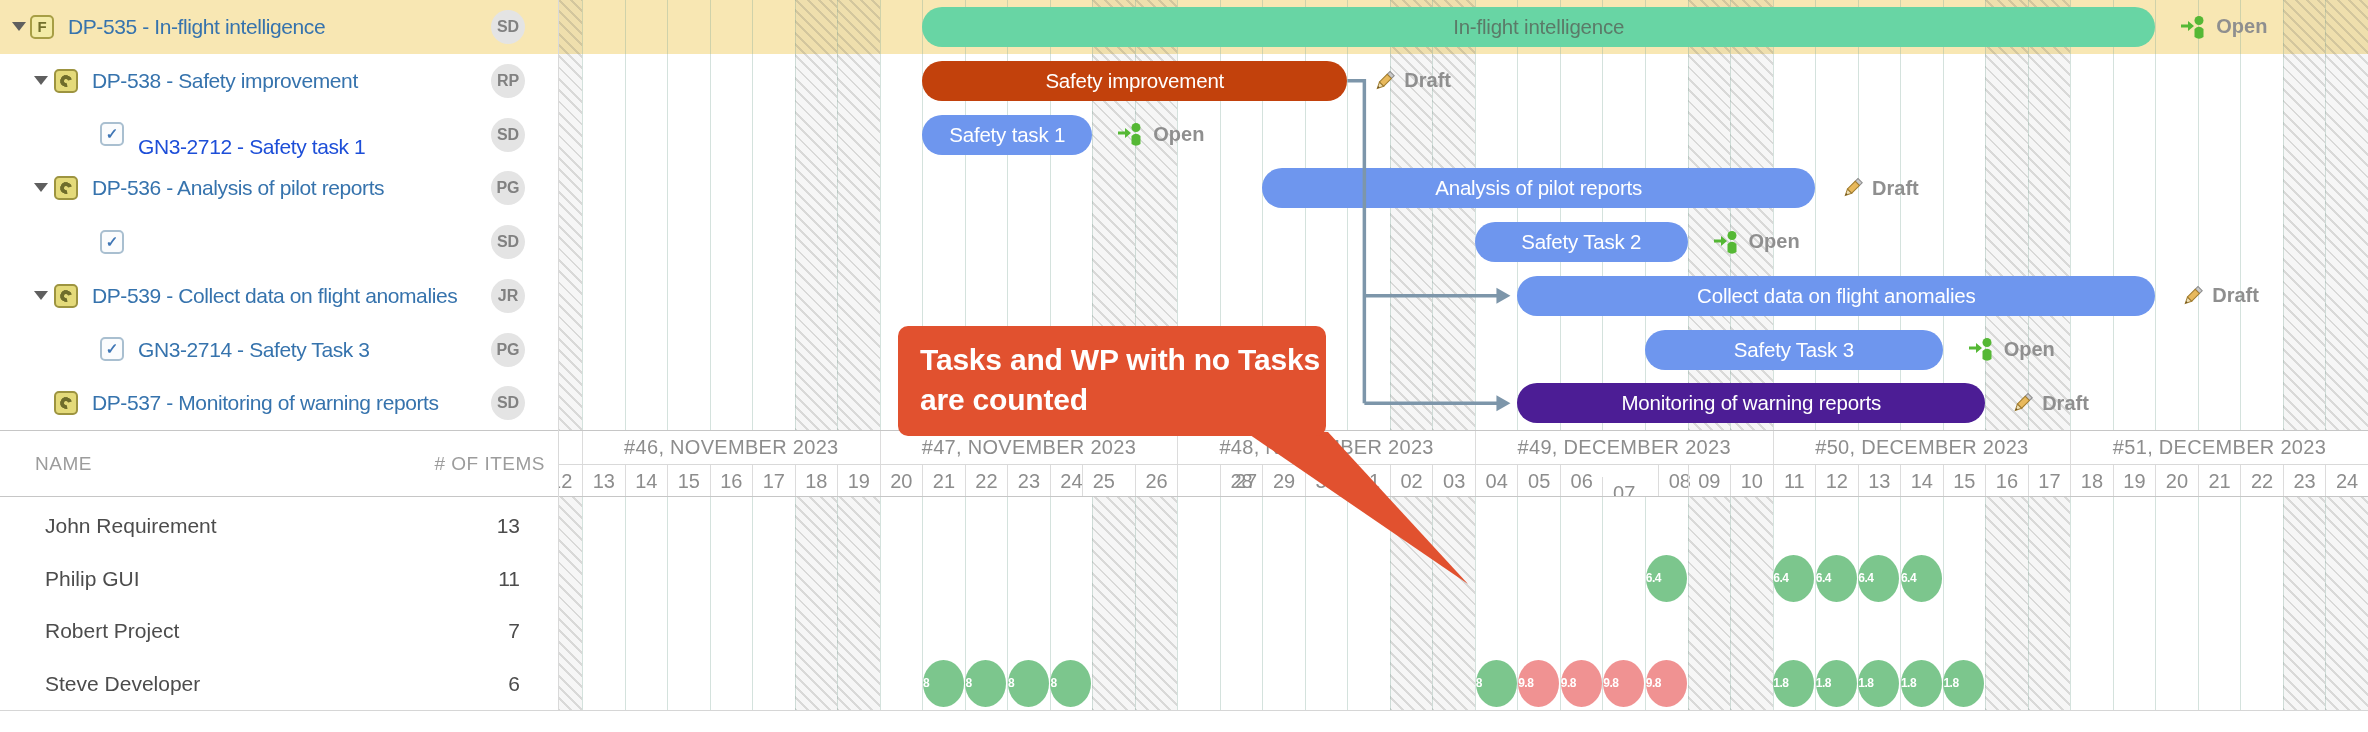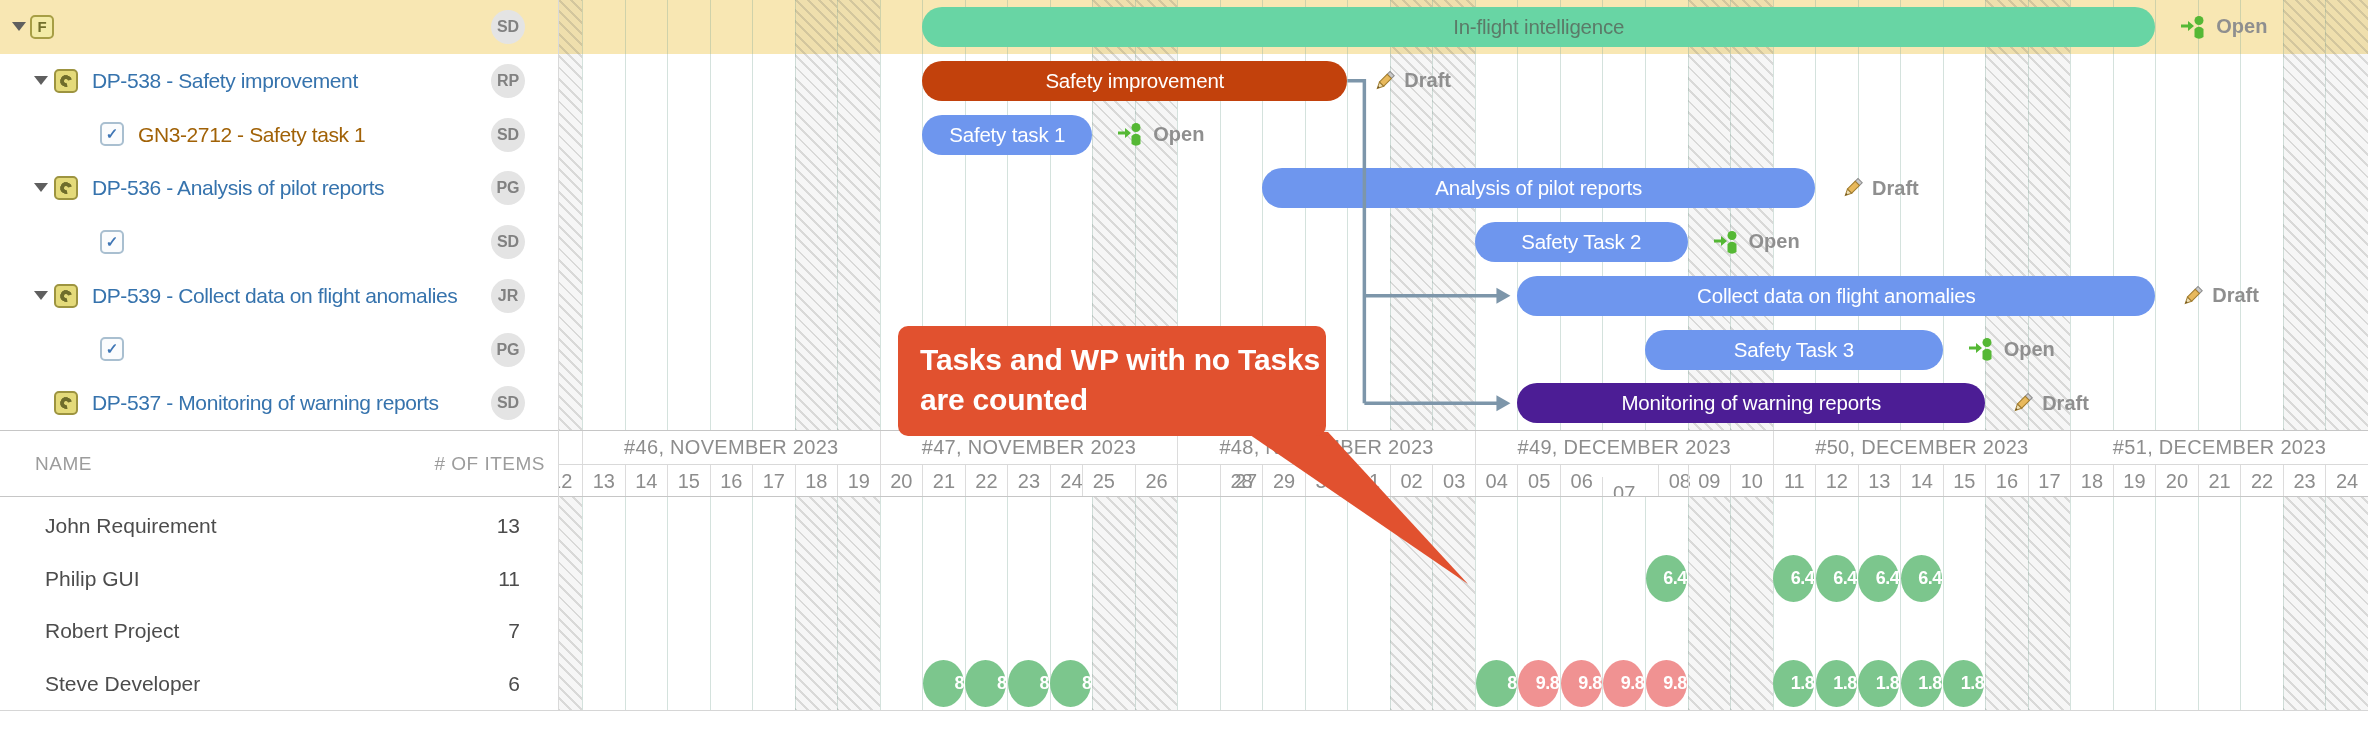--- a/index.html
+++ b/index.html
@@ -21,21 +21,21 @@
   
   .bar{position:absolute;height:40px;border-radius:20px;z-index:2;
     text-align:center;line-height:40px;font-size:20.5px;letter-spacing:-0.2px;white-space:nowrap;overflow:hidden;}
   .bar.blue{color:#fff;}
   .bar.green{}
   
   .status{position:absolute;z-index:2;display:flex;align-items:center;gap:7px;
     font-size:20px;font-weight:bold;white-space:nowrap;}
   
   .badge{position:absolute;width:41px;height:47px;border-radius:50%;z-index:2;
-    color:#fff;font-size:18px;font-weight:bold;text-align:right;line-height:47px;letter-spacing:-0.5px;}
+    color:#fff;font-size:12px;font-weight:bold;text-align:left;line-height:47px;letter-spacing:-0.5px;}
   
   .trow{position:absolute;left:0;width:558px;z-index:2;}
   .tri{position:absolute;width:0;height:0;border-left:7px solid transparent;
     border-right:7px solid transparent;border-top:9px solid #5f5f5f;}
   .ticon{position:absolute;width:24px;height:24px;box-sizing:border-box;}
   .fi{background:#f3eba6;border:2px solid #a79e45;border-radius:5px;color:#72702c;
       font-weight:bold;font-size:15px;line-height:20px;text-align:center;}
   .wi{background:#e4da7a;border:2px solid #9d9440;border-radius:5px;}
   .wi b{display:block;width:4px;height:4px;margin:4px;border:4px solid #6f6d2b;
       border-right-color:transparent;border-radius:50%;transform:rotate(30deg);}
@@ -344,33 +344,34 @@
       <div class="badge" style="left: 1603.24px; top: 660.25px; background: rgb(240, 146, 146);">9.8</div>
       <div class="badge" style="left: 1645.76px; top: 660.25px; background: rgb(240, 146, 146);">9.8</div>
       <div class="badge" style="left: 1773.32px; top: 660.25px; background: rgb(124, 198, 141);">1.8</div>
       <div class="badge" style="left: 1815.84px; top: 660.25px; background: rgb(124, 198, 141);">1.8</div>
       <div class="badge" style="left: 1858.36px; top: 660.25px; background: rgb(124, 198, 141);">1.8</div>
       <div class="badge" style="left: 1900.88px; top: 660.25px; background: rgb(124, 198, 141);">1.8</div>
       <div class="badge" style="left: 1943.4px; top: 660.25px; background: rgb(124, 198, 141);">1.8</div>
       <div class="trow" style="top: 0px; height: 53.75px;">
         <div class="tri" style="left: 12px; top: 21.875px;"></div>
         <div class="ticon fi" style="left: 30px; top: 14.875px;">F</div>
+        <div class="tlabel" style="left: 68px; top: 0px; line-height: 53.75px; color: rgb(54, 115, 173);">DP-535 - In-flight intelligence</div>
       </div>
       <div class="avatar" style="top: 10px;">SD</div>
       <div class="trow" style="top: 53.75px; height: 53.75px;">
         <div class="tri" style="left: 34px; top: 21.875px;"></div>
         <div class="ticon wi" style="left: 54px; top: 14.875px;">
           <b></b>
         </div>
         <div class="tlabel" style="left: 92px; top: 0px; line-height: 53.75px; color: rgb(54, 115, 173);">DP-538 - Safety improvement</div>
       </div>
       <div class="avatar" style="top: 63.75px;">RP</div>
       <div class="trow" style="top: 107.5px; height: 53.75px;">
         <div class="ticon ti" style="left: 100px; top: 14.875px;">✓</div>
-        <div class="tlabel" style="left: 138px; top: 0px; line-height: 53.75px; color: #a16207;">GN3-2712 - Safety task 1</div>
+        <div class="tlabel" style="left: 138px; top: 12px; line-height: 53.75px; color: #1d4ed8;">GN3-2712 - Safety task 1</div>
       </div>
       <div class="avatar" style="top: 117.5px;">SD</div>
       <div class="trow" style="top: 161.25px; height: 53.75px;">
         <div class="tri" style="left: 34px; top: 21.875px;"></div>
         <div class="ticon wi" style="left: 54px; top: 14.875px;">
           <b></b>
         </div>
         <div class="tlabel" style="left: 92px; top: 0px; line-height: 53.75px; color: rgb(54, 115, 173);">DP-536 - Analysis of pilot reports</div>
       </div>
       <div class="avatar" style="top: 171.25px;">PG</div>
@@ -381,20 +382,21 @@
       <div class="trow" style="top: 268.75px; height: 53.75px;">
         <div class="tri" style="left: 34px; top: 21.875px;"></div>
         <div class="ticon wi" style="left: 54px; top: 14.875px;">
           <b></b>
         </div>
         <div class="tlabel" style="left: 92px; top: 0px; line-height: 53.75px; color: rgb(54, 115, 173);">DP-539 - Collect data on flight anomalies</div>
       </div>
       <div class="avatar" style="top: 278.75px;">JR</div>
       <div class="trow" style="top: 322.5px; height: 53.75px;">
         <div class="ticon ti" style="left: 100px; top: 14.875px;">✓</div>
+        <div class="tlabel" style="left: 138px; top: 0px; line-height: 53.75px; color: rgb(54, 115, 173);">GN3-2714 - Safety Task 3</div>
       </div>
       <div class="avatar" style="top: 332.5px;">PG</div>
       <div class="trow" style="top: 376.25px; height: 53.75px;">
         <div class="ticon wi" style="left: 54px; top: 14.875px;">
           <b></b>
         </div>
         <div class="tlabel" style="left: 92px; top: 0px; line-height: 53.75px; color: rgb(54, 115, 173);">DP-537 - Monitoring of warning reports</div>
       </div>
       <div class="avatar" style="top: 386.25px;">SD</div>
       <div class="thead" style="left: 35px; top: 430px; line-height: 67px;">NAME</div>

